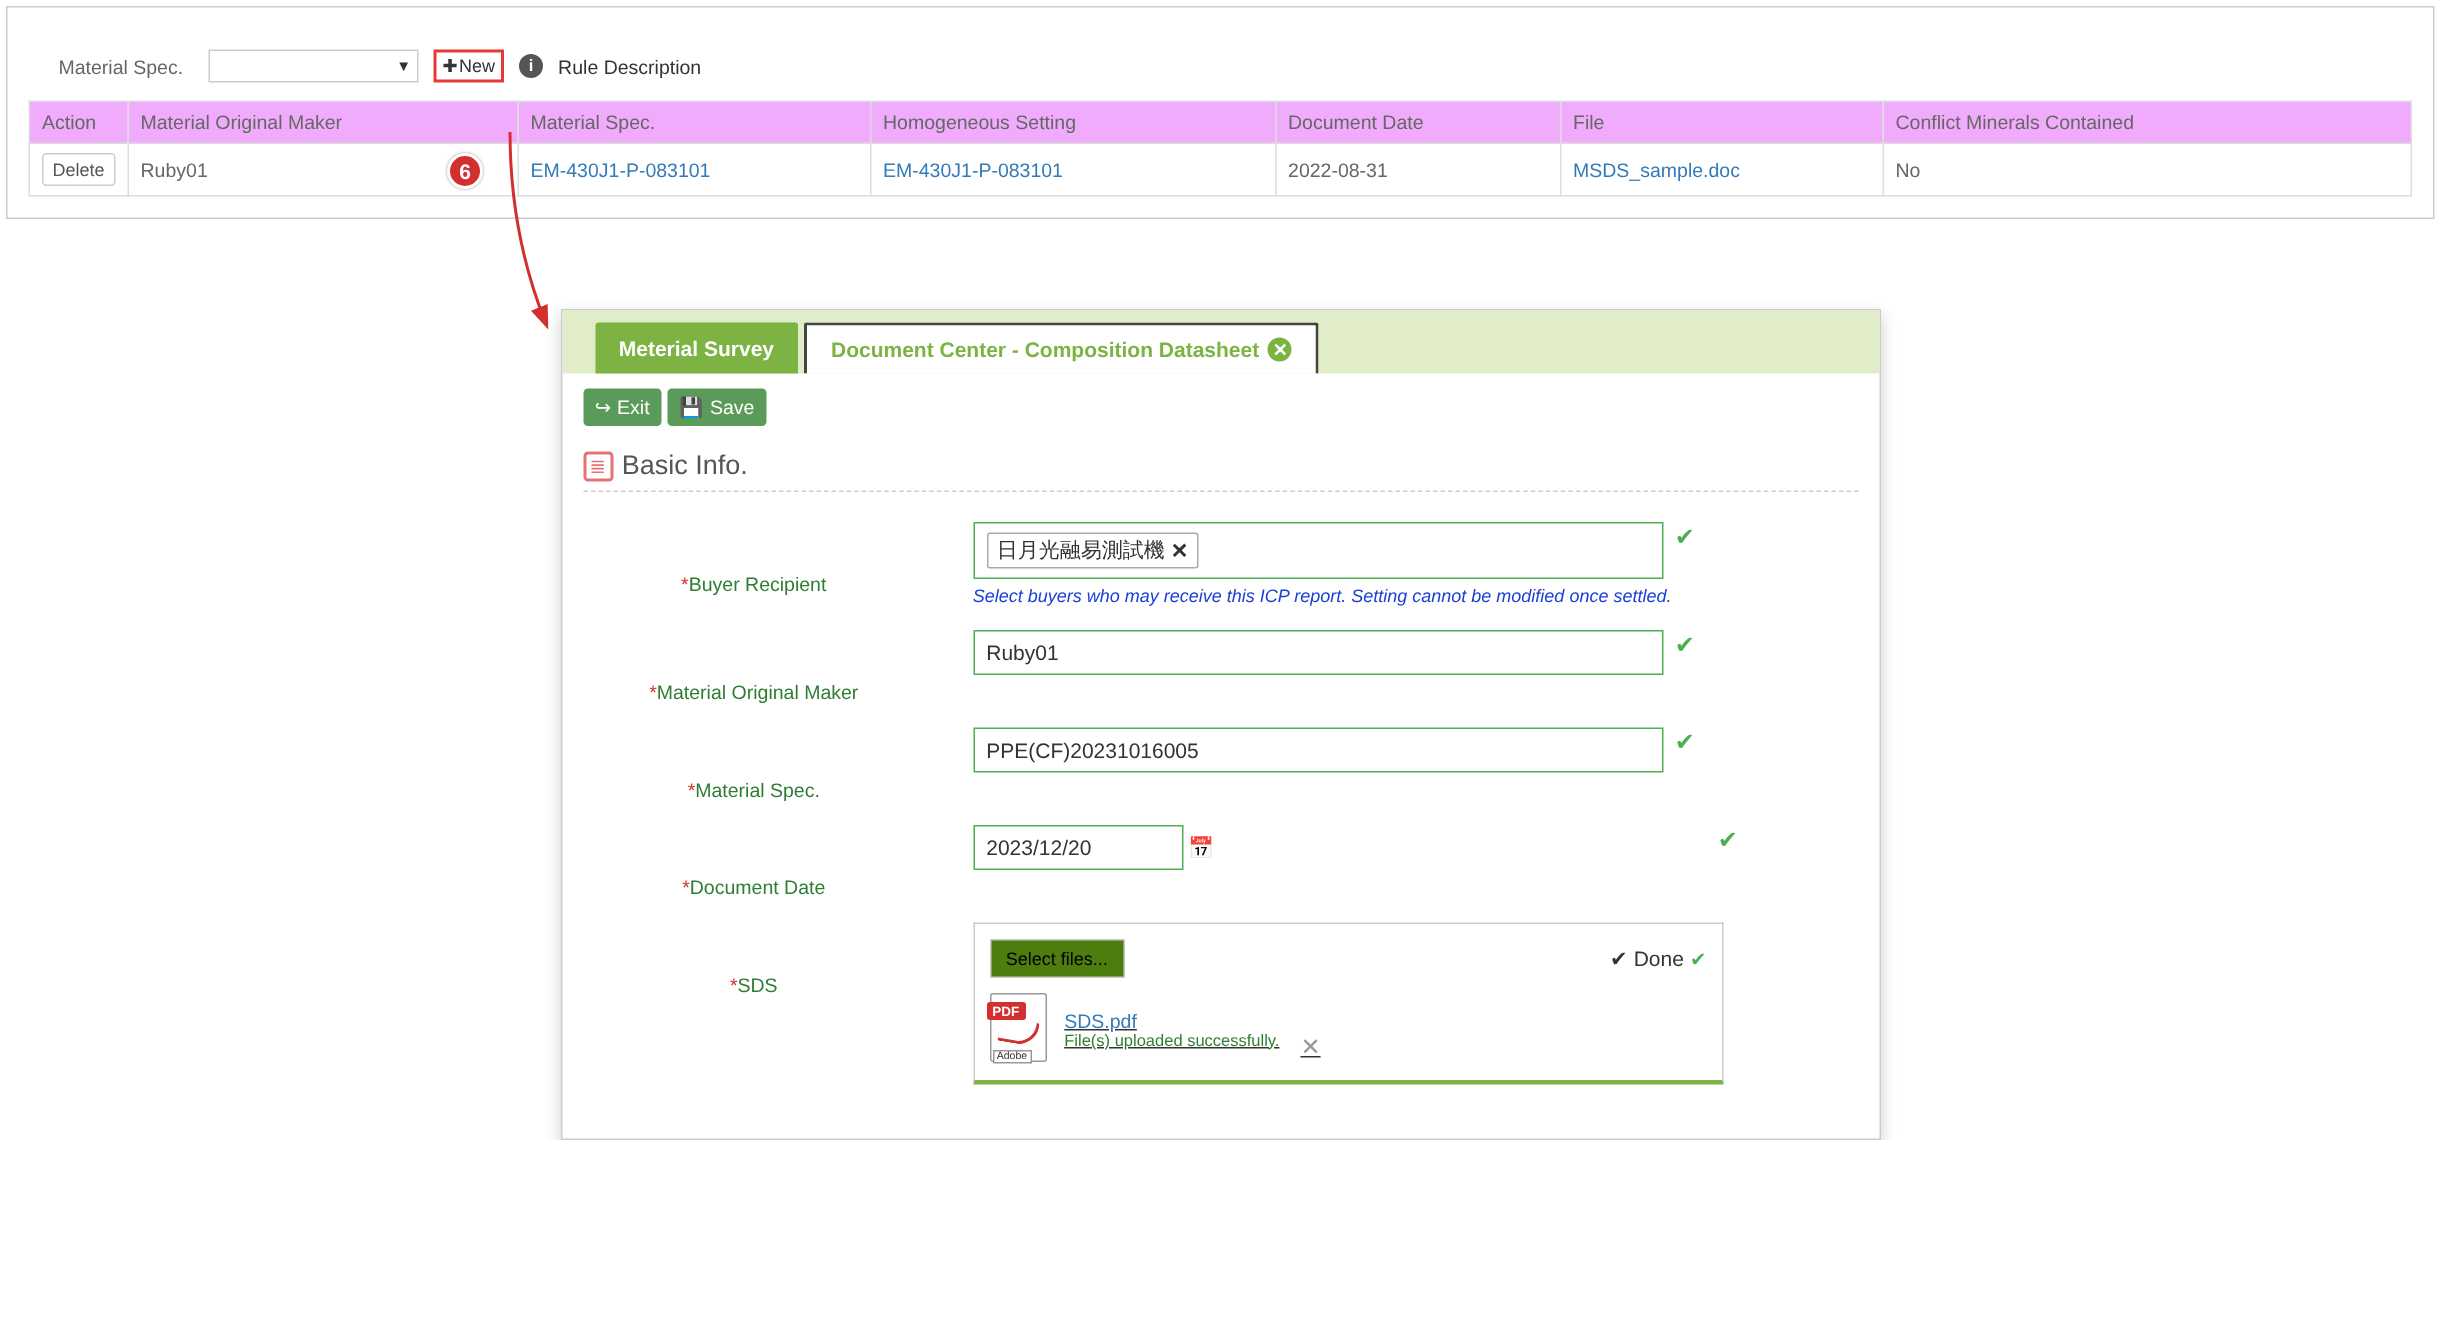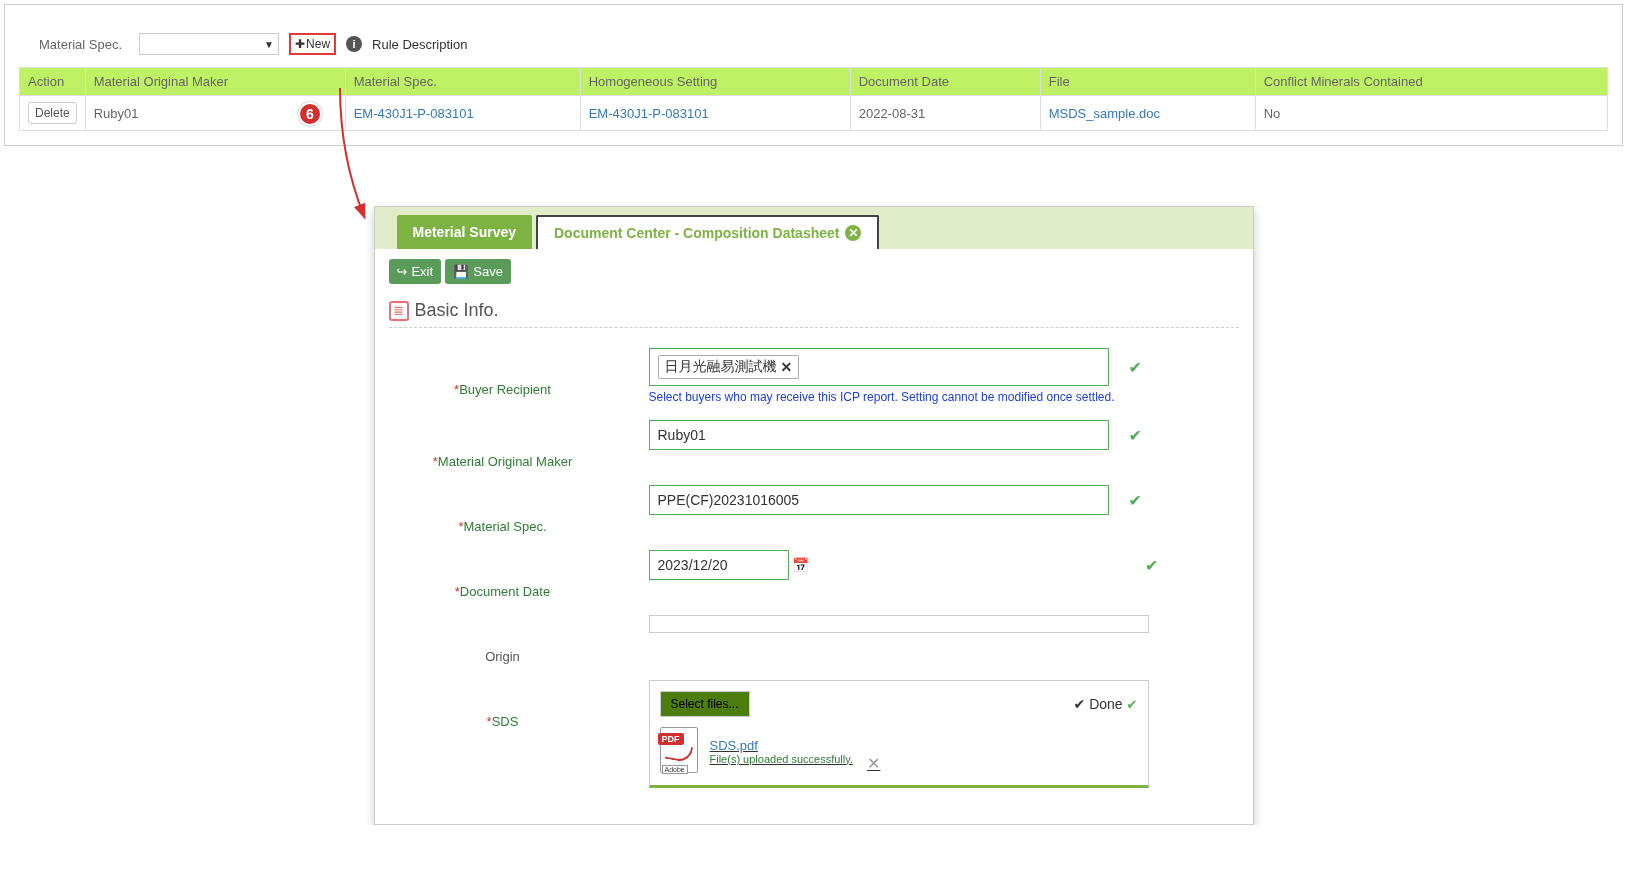--- a/index.html
+++ b/index.html
@@ -65,21 +65,21 @@
     width: 100%;
     border-collapse: collapse;
     font-size: 13px;
   }
   table.data th, table.data td {
     border: 1px solid #ddd;
     padding: 6px 8px;
     text-align: left;
     color: #666;
   }
-  table.data th { background: #bef264; font-weight: normal; }
+  table.data th { background: #f0abfc; font-weight: normal; }
   table.data td.link { color: #337ab7; cursor: pointer; }
   .del-btn {
     border: 1px solid #ccc;
     border-radius: 3px;
     padding: 3px 6px;
     font-size: 12px;
     background: #fff;
     cursor: pointer;
     color:#555;
   }
@@ -189,22 +189,21 @@
   .form-label.plain { color: #555; }
   .form-label .req { color: #d32f2f; }
   .form-control-wrap {
     flex: 1;
     display:flex;
     flex-direction: column;
     gap:4px;
   }
   .input-line {
     display: flex;
-    align-items: center;
-    gap: 20px;
+    gap: 8px;
     max-width: 510px;
   }
   .green-input {
     border: 1px solid #4caf50;
     padding: 6px 8px;
     font-size: 14px;
     width: 460px;
     background:#fff;
     display:flex;
     align-items:center;
@@ -224,21 +223,21 @@
     border: 1px solid #aaa;
     border-radius: 2px;
     padding: 2px 6px;
     font-size: 14px;
     display: inline-flex;
     align-items: center;
     gap: 4px;
   }
   .chip-x { cursor: pointer; font-weight: bold; }
   .check { color: #4caf50; font-size: 16px; }
-  .helper { color: #1a3fd6; font-size: 12px; }
+  .helper { color: #1a3fd6; font-size: 12px; font-style: italic; }
   .cal-icon { font-size:14px; cursor:pointer; }
 
   .sds-block {
     border: 1px solid #ccc;
     border-bottom: 3px solid #7cb342;
     width: 500px;
     padding: 10px;
     display:flex;
     flex-direction:column;
     gap:10px;
@@ -434,26 +433,20 @@
               <div class="green-input date">
                   <span>2023/12/20</span>
                 </div>
               <span class="cal-icon">📅</span>
             </div>
             <span class="check">✔</span>
           </div>
         </div>
       </div>
 
-      <div class="form-row">
-        <div class="form-label plain">Origin</div>
-        <div class="form-control-wrap">
-          <div class="gray-input"></div>
-        </div>
-      </div>
 
       <div class="form-row">
         <div class="form-label"><span class="req">*</span><span>SDS</span></div>
         <div class="form-control-wrap">
           <div class="sds-block">
             <div class="sds-top">
               <button class="select-files-btn">Select files...</button>
               <div class="done-wrap">
                 <span>✔</span>
                 <span>Done</span>

